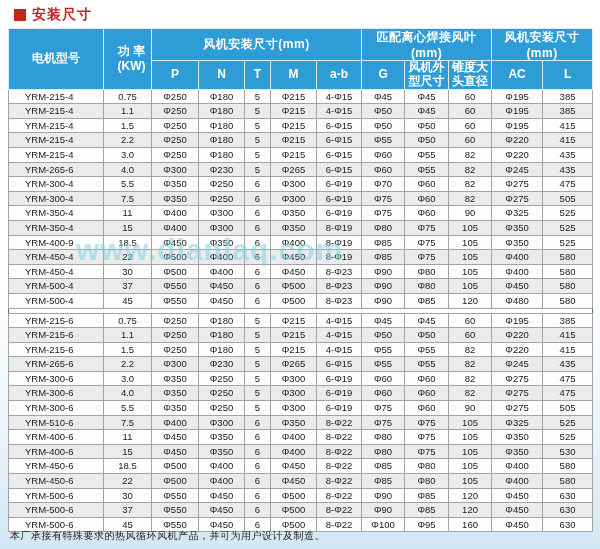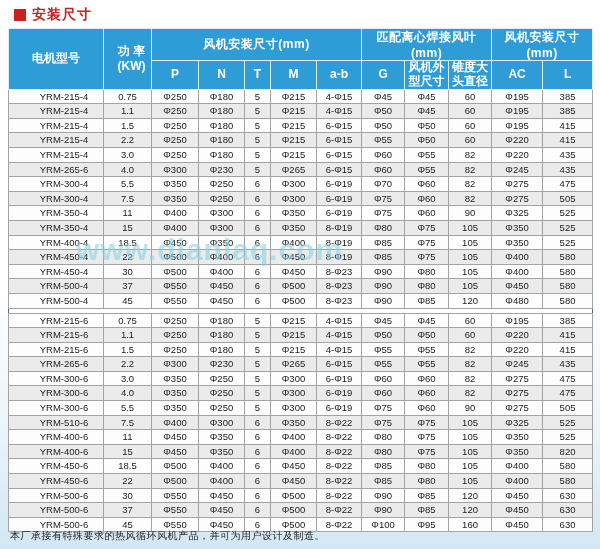--- a/index.html
+++ b/index.html
@@ -23,21 +23,21 @@
   }
   .group-th{font-size:12px;height:26px;letter-spacing:0.5px;}
   .span-th{font-size:12px;}
   .sub-th{font-size:12px;height:27px;line-height:1.15;}
   .power-line{font-size:12px;line-height:1.25;margin-left:8px;}
 
   td{
     border:1px solid #a3a3a3;font-size:9.5px;height:13.6px;line-height:13.6px;
     text-align:center;color:#1b1b1b;padding:0;overflow:hidden;white-space:nowrap;
   }
-  td.model-cell{text-align:center;padding-left:16px;}
+  td.model-cell{text-align:left;padding-left:16px;}
   tbody.data tr:nth-child(odd){background:#fdfdfd;}
   tbody.data tr:nth-child(even){background:#ebebeb;}
   tbody.spacer td{border:none;background:#ffffff;height:4px;line-height:4px;}
 
   .watermark{
     position:absolute;top:233px;left:76px;width:480px;
     font-size:30px;font-weight:bold;letter-spacing:1px;
     color:rgba(129,209,226,0.55);pointer-events:none;white-space:nowrap;
   }
   .footer-note{
@@ -227,21 +227,21 @@
         <td>6</td>
         <td>Φ350</td>
         <td>8-Φ19</td>
         <td>Φ80</td>
         <td>Φ75</td>
         <td>105</td>
         <td>Φ350</td>
         <td>525</td>
       </tr>
       <tr>
-        <td class="model-cell">YRM-400-4</td>
+        <td class="model-cell">YRM-400-9</td>
         <td>18.5</td>
         <td>Φ450</td>
         <td>Φ350</td>
         <td>6</td>
         <td>Φ400</td>
         <td>8-Φ19</td>
         <td>Φ85</td>
         <td>Φ75</td>
         <td>105</td>
         <td>Φ350</td>
@@ -441,21 +441,21 @@
         <td>15</td>
         <td>Φ450</td>
         <td>Φ350</td>
         <td>6</td>
         <td>Φ400</td>
         <td>8-Φ22</td>
         <td>Φ80</td>
         <td>Φ75</td>
         <td>105</td>
         <td>Φ350</td>
-        <td>820</td>
+        <td>530</td>
       </tr>
       <tr>
         <td class="model-cell">YRM-450-6</td>
         <td>18.5</td>
         <td>Φ500</td>
         <td>Φ400</td>
         <td>6</td>
         <td>Φ450</td>
         <td>8-Φ22</td>
         <td>Φ85</td>

